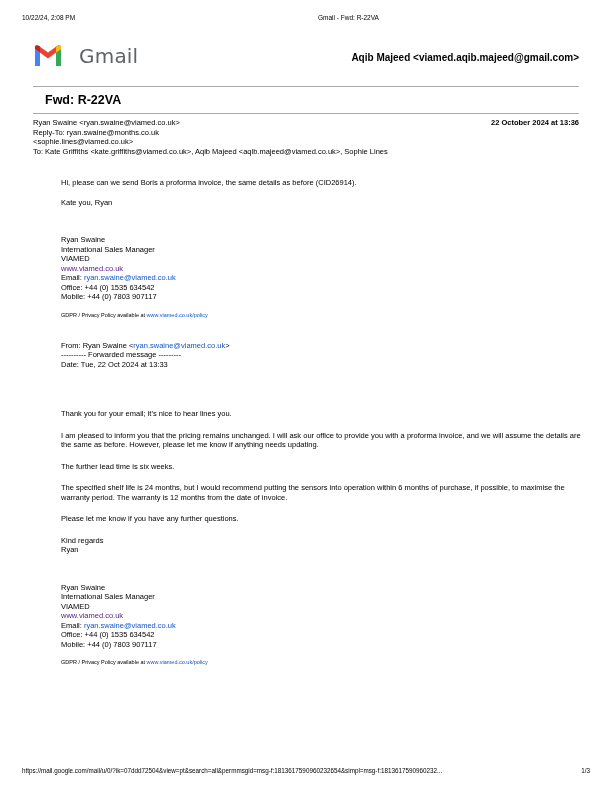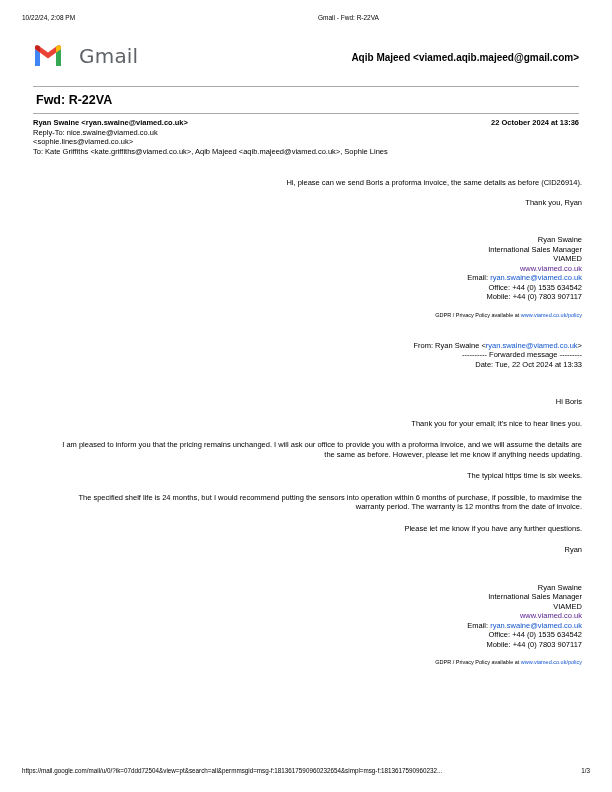--- a/index.html
+++ b/index.html
@@ -29,29 +29,29 @@
   .account {
     position: absolute; right: 0; top: 9px;
     font-size: 10px; font-weight: bold;
   }
 
   .hr { position: absolute; left: 33px; right: 33px; height: 1px; background: #aaaaaa; }
   .hr1 { top: 86px; }
   .hr2 { top: 113px; }
 
   .subject {
-    position: absolute; top: 93px; left: 23px;
+    position: absolute; top: 93px; left: 32px;
     font-size: 12.5px; line-height: 15px; font-weight: bold; padding-left: 13px;
   }
 
   .meta { position: absolute; top: 118px; left: 33px; right: 33px; font-size: 7.5px; line-height: 9.5px; }
-  .meta .from { font-weight: bold; }
+  .meta .from { font-weight: normal; }
   .meta .sent-date { position: absolute; right: 0; top: 0; font-weight: bold; text-align: center; }
 
-  .body { position: absolute; top: 178px; left: 53px; right: 30px; font-size: 7.5px; line-height: 9.5px; text-align: right; }
+  .body { position: absolute; top: 178px; left: 61px; right: 30px; font-size: 7.5px; line-height: 9.5px; }
   .body p { margin: 0; }
   .gap-s { height: 10px; }
   .gap-m { height: 12px; }
   .gap-l { height: 28px; }
   a, .link { color: #1155cc; text-decoration: none; }
   .visited { color: #551a8b; }
   .gdpr { font-size: 5.5px; line-height: 7px; }
 
   .print-footer {
     position: absolute; top: 767px; left: 22px; right: 22px;
@@ -82,29 +82,29 @@
   <div class="account">Aqib Majeed &lt;viamed.aqib.majeed@gmail.com&gt;</div>
 </div>
 
 <div class="hr hr1"></div>
 <div class="subject">Fwd: R-22VA</div>
 <div class="hr hr2"></div>
 
 <div class="meta">
   <div class="from">Ryan Swaine &lt;ryan.swaine@viamed.co.uk&gt;</div>
   <div class="sent-date">22 October 2024 at 13:36</div>
-  <div>Reply-To: nice.swaine@viamed.co.uk</div>
+  <div>Reply-To: ryan.swaine@months.co.uk</div>
   <div>&lt;sophie.lines@viamed.co.uk&gt;</div>
   <div>To: Kate Griffiths &lt;kate.griffiths@viamed.co.uk&gt;, Aqib Majeed &lt;aqib.majeed@viamed.co.uk&gt;, Sophie Lines</div>
 </div>
 
 <div class="body">
   <p>Hi, please can we send Boris a proforma invoice, the same details as before (CID26914).</p>
   <div class="gap-s"></div>
-  <p>Thank you, Ryan</p>
+  <p>Kate you, Ryan</p>
   <div class="gap-l"></div>
 
   <div>
     <p>Ryan Swaine</p>
     <p>International Sales Manager</p>
     <p>VIAMED</p>
     <p><a class="visited">www.viamed.co.uk</a></p>
     <p><span>Email: </span><a>ryan.swaine@viamed.co.uk</a></p>
     <p>Office: +44 (0) 1535 634542</p>
     <p>Mobile: +44 (0) 7803 907117</p>
@@ -116,32 +116,32 @@
 
   <div>
     <p><span>From: Ryan Swaine &lt;</span><a>ryan.swaine@viamed.co.uk</a><span>&gt;</span></p>
     <p>---------- Forwarded message ---------</p>
     <p>Date: Tue, 22 Oct 2024 at 13:33</p>
   </div>
 
   <div style="height:28px"></div>
 
   <div>
-    <p>Hi Boris</p>
     <div class="gap-m"></div>
     <p>Thank you for your email; it's nice to hear lines you.</p>
     <div class="gap-m"></div>
     <p>I am pleased to inform you that the pricing remains unchanged. I will ask our office to provide you with a proforma invoice, and we will assume the details are the same as before. However, please let me know if anything needs updating.</p>
     <div class="gap-m"></div>
-    <p>The typical https time is six weeks.</p>
+    <p>The further lead time is six weeks.</p>
     <div class="gap-m"></div>
     <p>The specified shelf life is 24 months, but I would recommend putting the sensors into operation within 6 months of purchase, if possible, to maximise the warranty period. The warranty is 12 months from the date of invoice.</p>
     <div class="gap-m"></div>
     <p>Please let me know if you have any further questions.</p>
     <div class="gap-m"></div>
+    <p>Kind regards</p>
     <p>Ryan</p>
   </div>
 
   <div class="gap-l"></div>
 
   <div>
     <p>Ryan Swaine</p>
     <p>International Sales Manager</p>
     <p>VIAMED</p>
     <p><a class="visited">www.viamed.co.uk</a></p>

